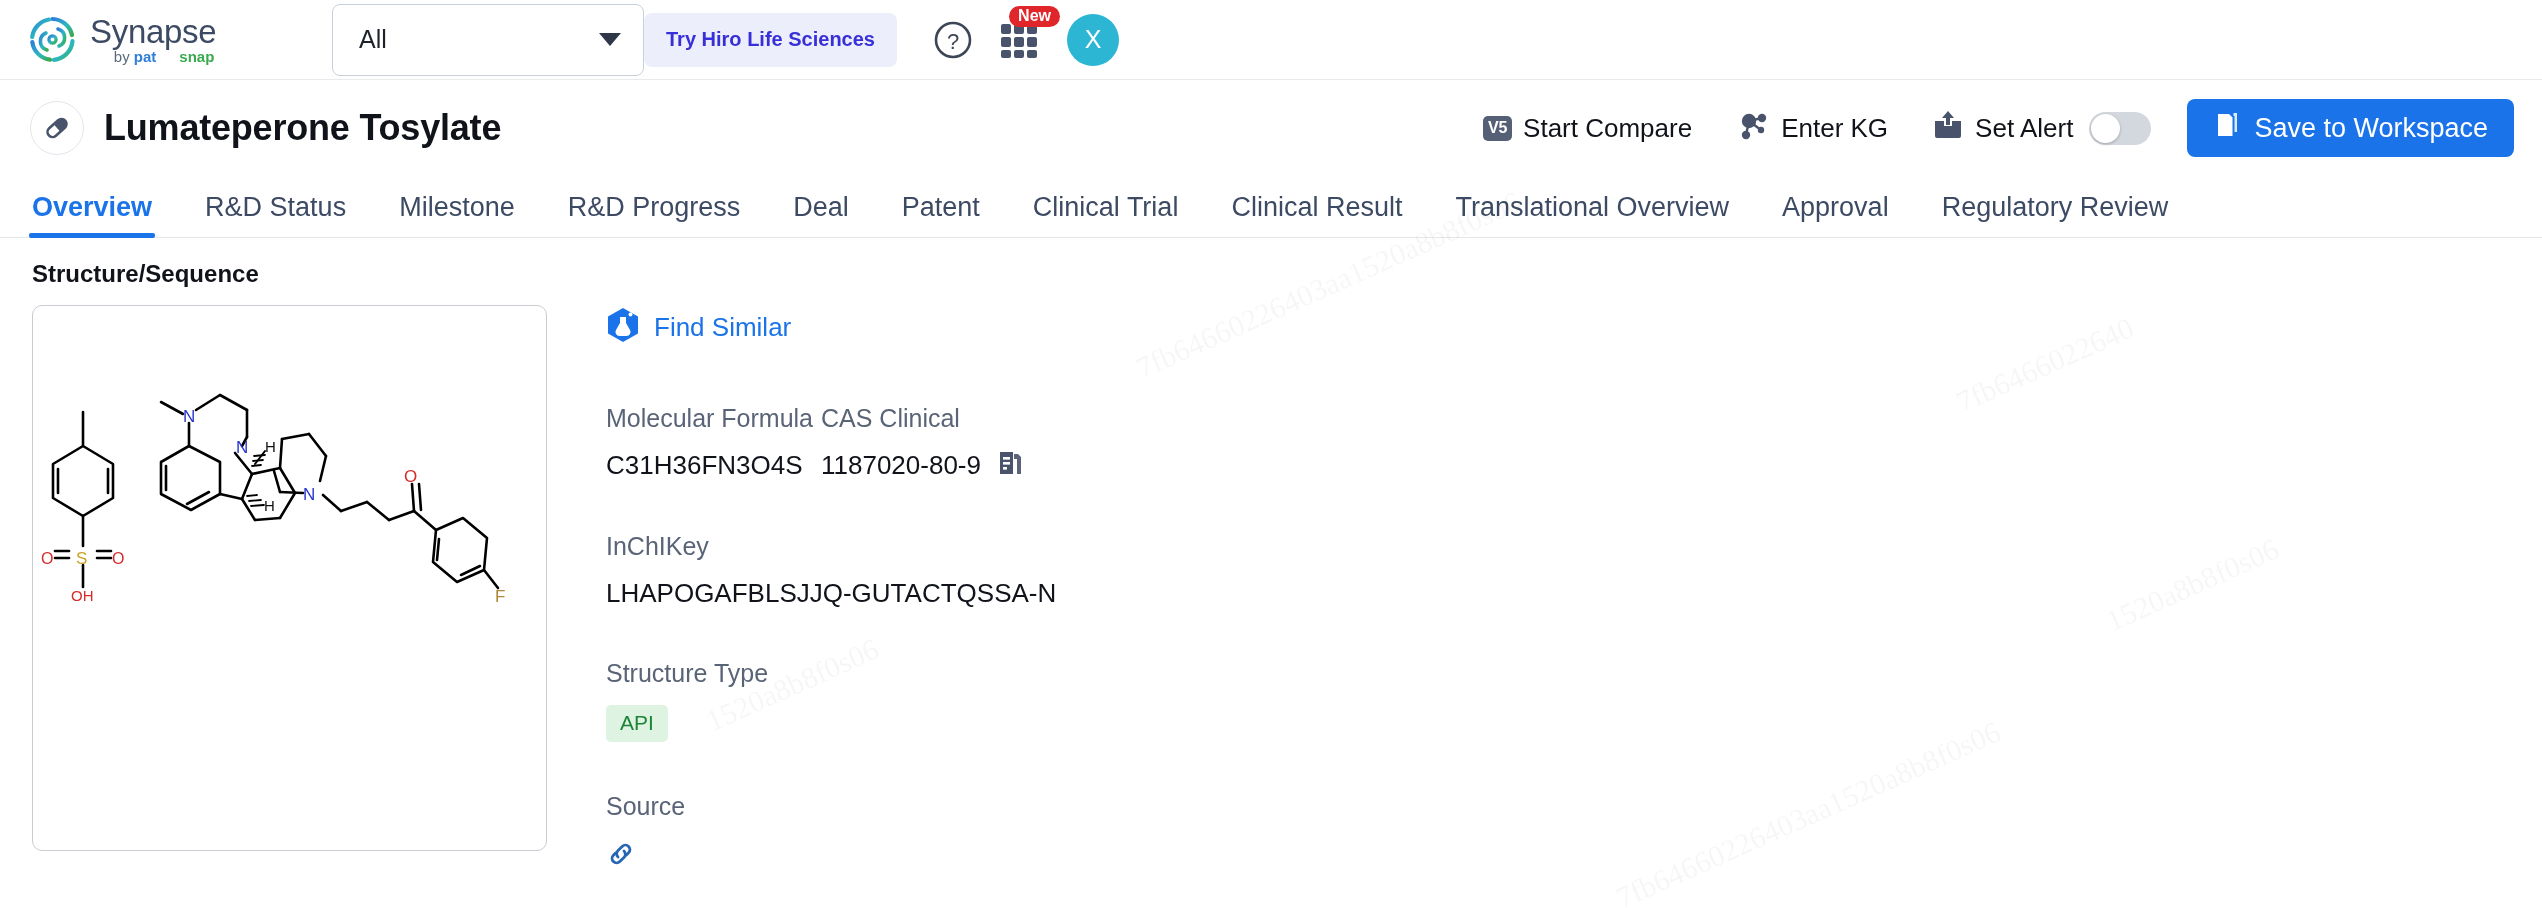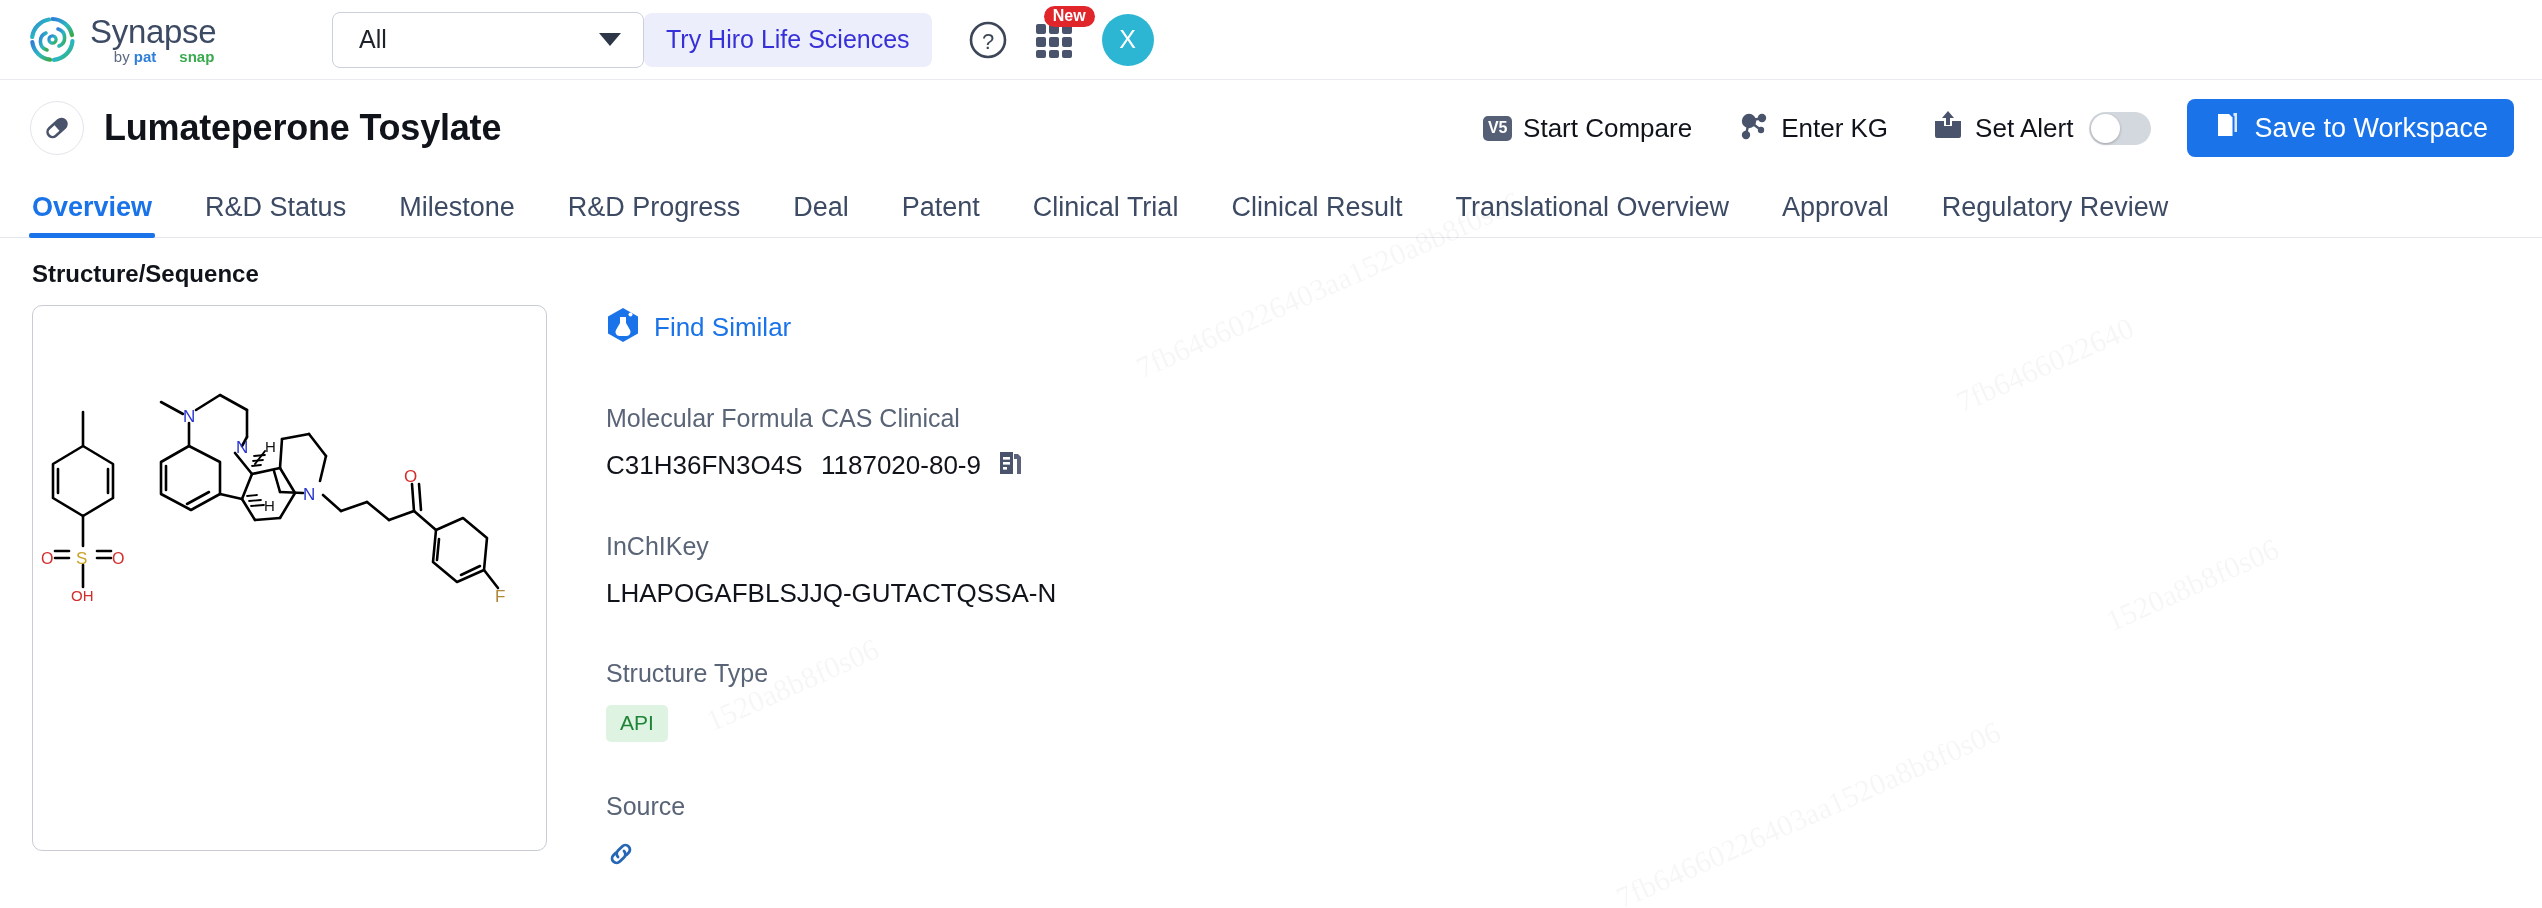--- a/index.html
+++ b/index.html
@@ -36,21 +36,21 @@
     display: block;
     margin-top: 1px;
     text-align: right;
     padding-right: 2px;
   }
   .brand-sub .pat { color: #2f7fd8; font-weight: 700; }
   .brand-sub .snap { color: #3aaa4f; font-weight: 700; padding-left: 23px; }
 
   .scope-select {
     width: 312px;
-    height: 56px;
+    height: 72px;
     border: 1px solid #c9d0da;
     border-radius: 8px;
     display: flex;
     align-items: center;
     justify-content: space-between;
     padding: 0 22px 0 26px;
     margin-left: 32px;
     flex: 0 0 auto;
     background: #fff;
     cursor: pointer;
@@ -93,22 +93,22 @@
     flex: 0 0 auto;
   }
 
   .try-hiro {
     height: 54px;
     background: #eceefb;
     border-radius: 8px;
     display: flex; align-items: center;
     padding: 0 22px;
     color: #3730d8;
-    font-size: 25px;
-    font-weight: 400;
+    font-size: 20px;
+    font-weight: 700;
     white-space: nowrap;
     cursor: pointer;
     flex: 0 0 auto;
   }
   .topbar-icons { display: flex; align-items: center; gap: 26px; margin-left: 36px; flex: 0 0 auto; }
   .help-icon { width: 40px; height: 40px; cursor: pointer; }
   .apps-wrap { position: relative; width: 42px; height: 42px; cursor: pointer; }
   .new-badge {
     position: absolute;
     top: -13px; right: -19px;

